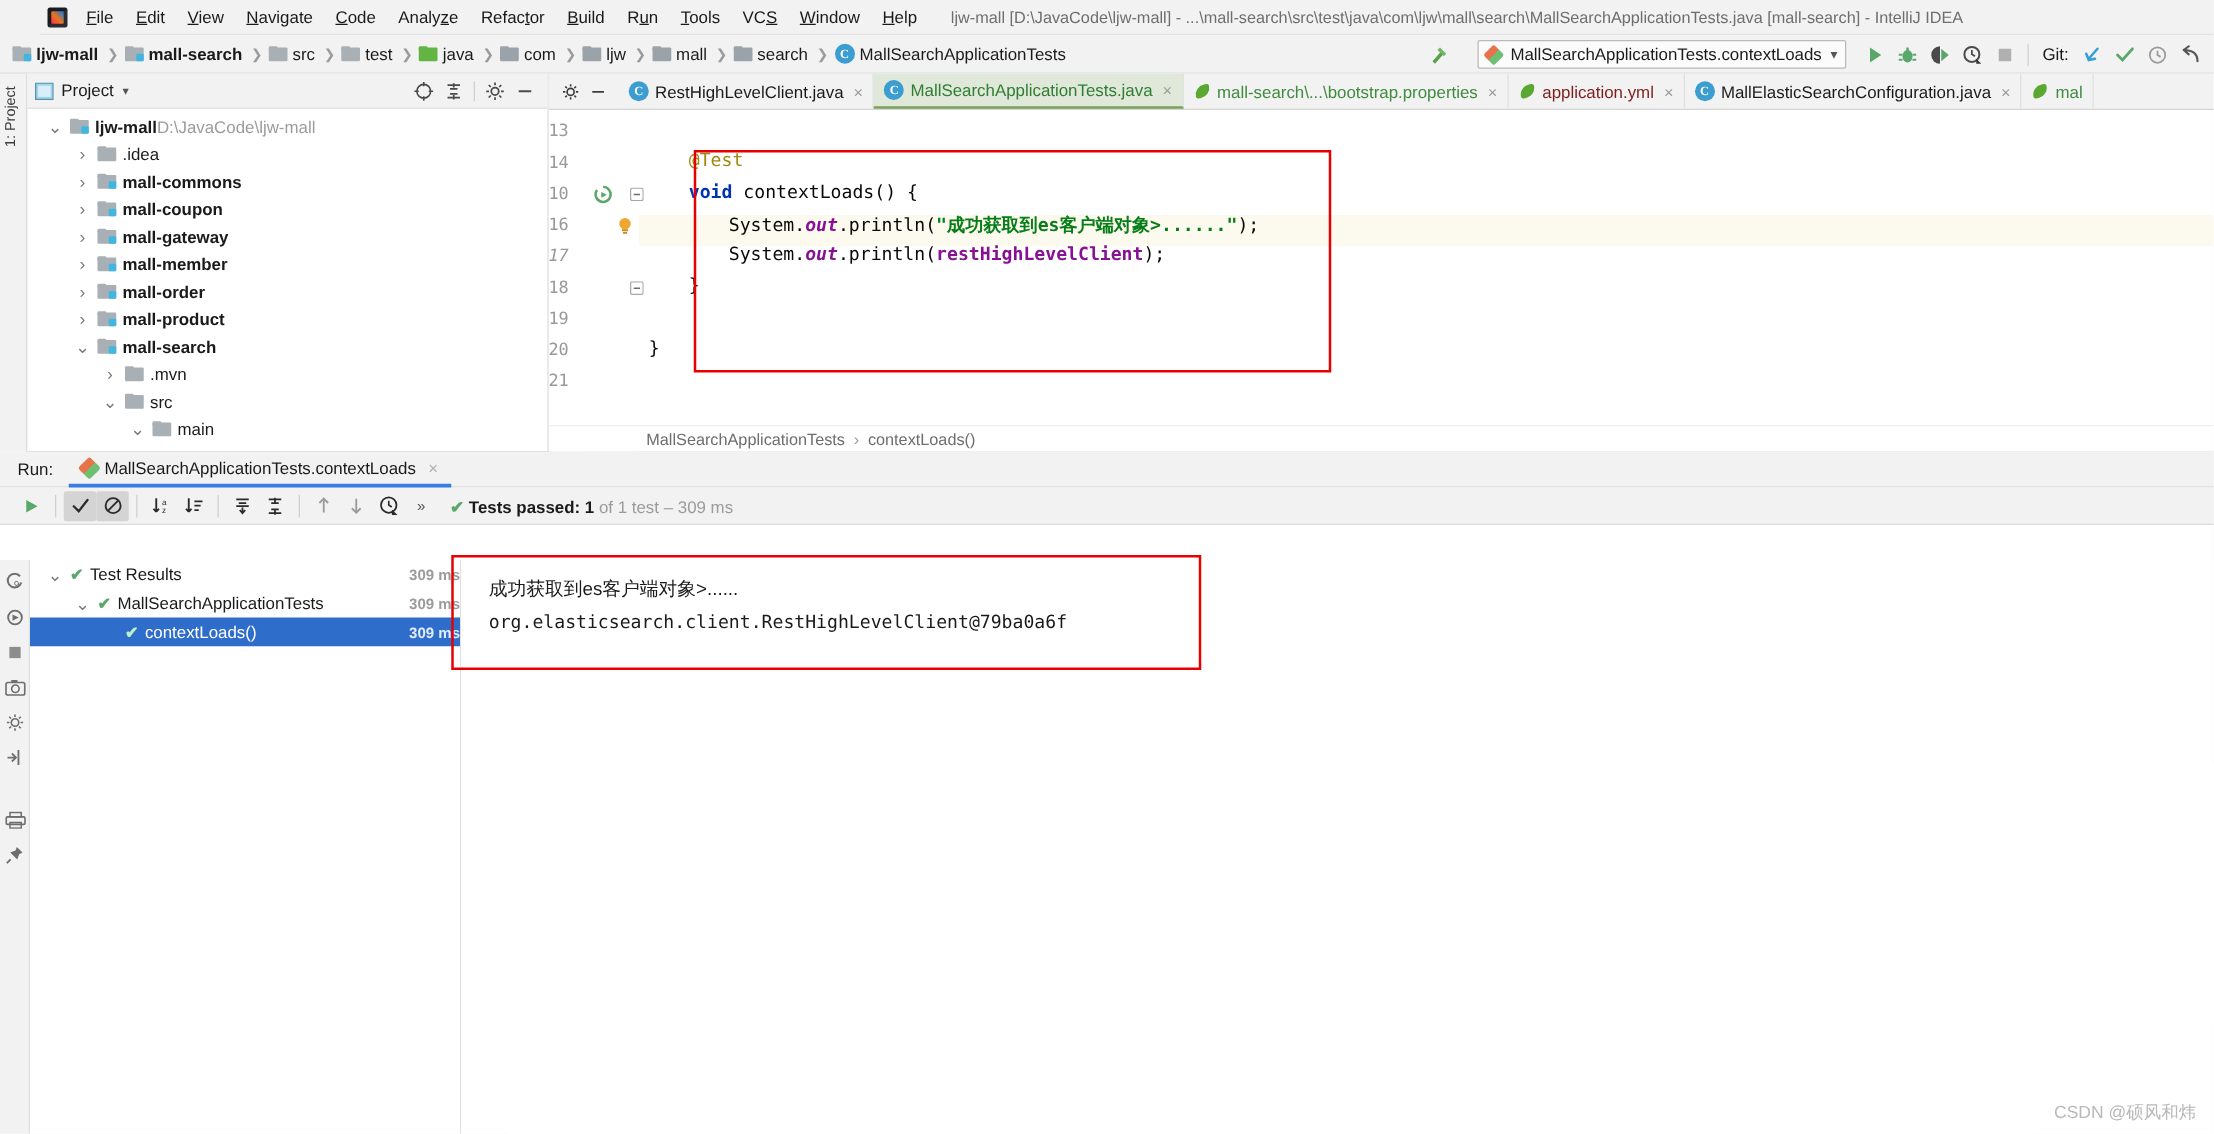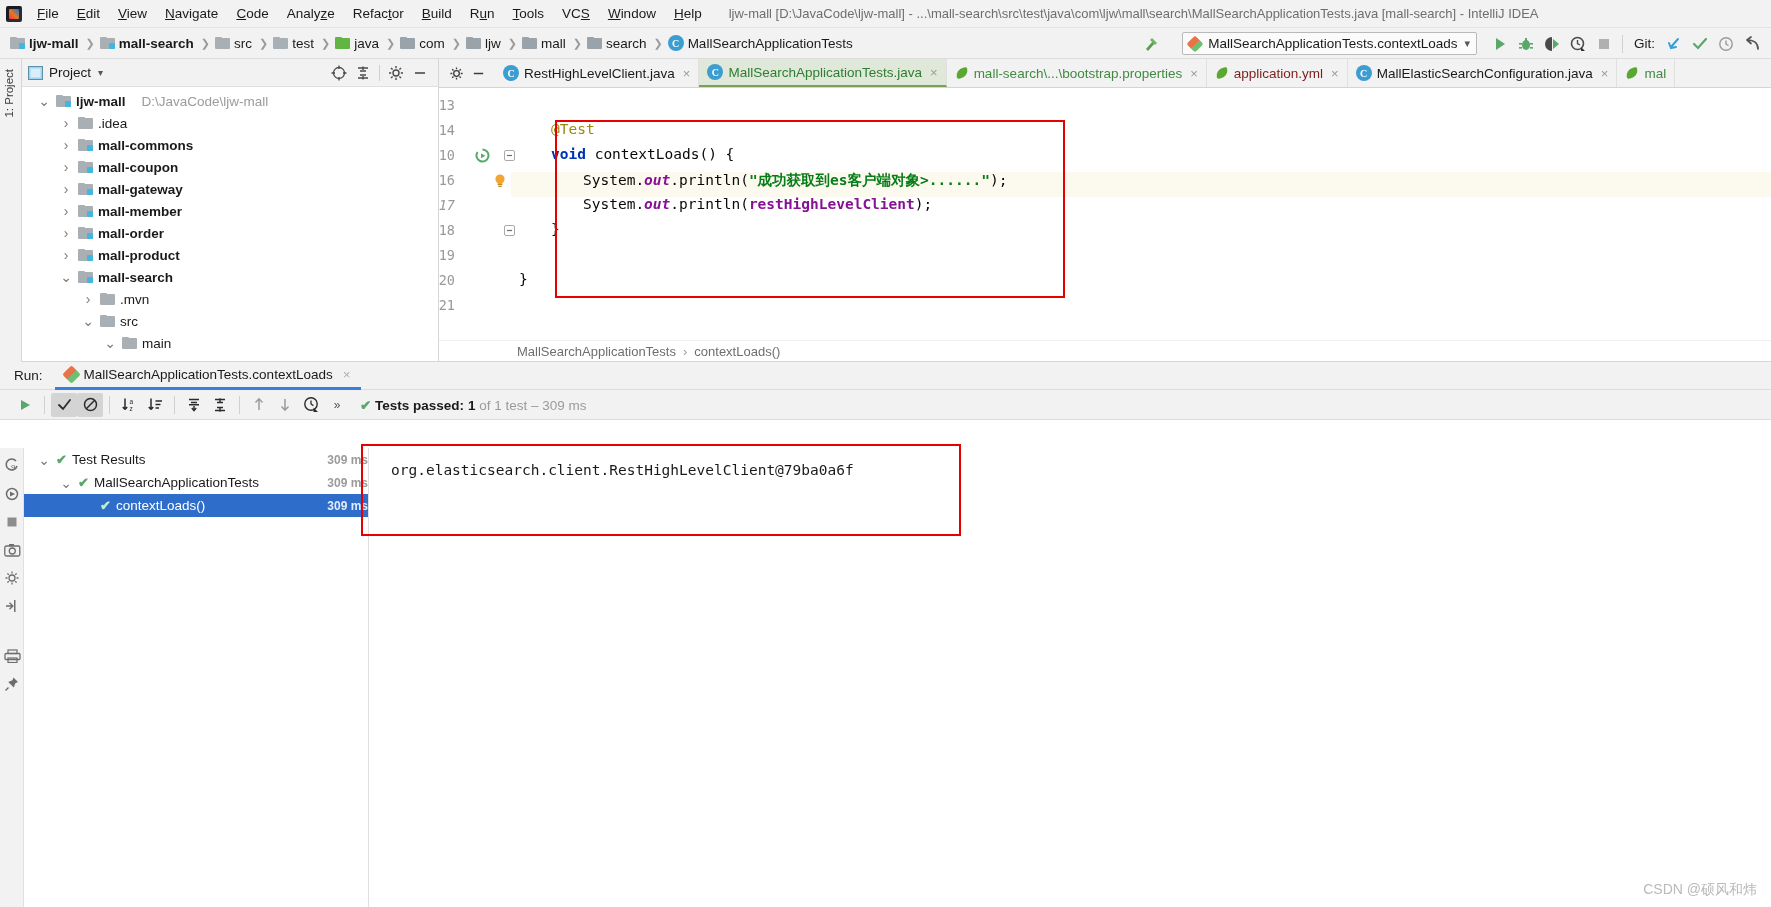--- a/index.html
+++ b/index.html
@@ -10,21 +10,21 @@
     font-family: "Liberation Sans", sans-serif;
     font-size: 13px;
     color: #1a1a1a;
     overflow: hidden;
     position: relative;
   }
 
   
   #titlebar {
     height: 28px; background:#f2f2f2; display:flex; align-items:center;
-    padding-left:6px; border-bottom:1px solid #e3e3e3;
+    padding-left:6px; border-bottom:1px solid #e3e3e3;margin-left:32px;
   }
   #app-logo {
     width:16px; height:16px; margin-right:6px; flex:none;
     background: linear-gradient(135deg,#1b1b1f 0%,#1b1b1f 50%,#2b2b33 50%);
     border-radius:2px; position:relative;
   }
   #app-logo::after{
     content:""; position:absolute; left:3px; top:3px; width:10px;height:10px;
     background:
       linear-gradient(45deg, #fe315d 0%, #f97a12 45%, #087cfa 100%);
@@ -98,21 +98,21 @@
     border-bottom:1px solid #e0e0e0;
   }
   #project-header .ptitle{font-size:13.5px;margin-left:6px;}
   #project-header .spacer{flex:1;}
   .ph-icon{width:24px;height:24px;display:flex;align-items:center;justify-content:center;}
   .tree{padding-top:3px;font-size:13.5px;}
   .trow{height:22px;display:flex;align-items:center;white-space:nowrap;}
   .twist{width:16px;height:16px;display:flex;align-items:center;justify-content:center;color:#7a7a7a;font-size:10px;flex:none;}
   .tlabel{margin-left:5px;}
   .tlabel.b{font-weight:bold;}
-  .tpath{margin-left:16px;color:#9b9b9b;font-weight:normal;}
+  .tpath{margin-left:0;color:#9b9b9b;font-weight:normal;}
 
   
   #editor-area{
     position:absolute;left:439px;top:0;right:0;height:303px;background:#fff;
     border-bottom:1px solid #d6d6d6; overflow:hidden;
   }
   #tabbar{height:29px;background:#f2f2f2;display:flex;align-items:stretch;border-bottom:1px solid #d4d4d4;}
   .etab{
     display:flex;align-items:center;gap:5px;padding:0 8px;font-size:13.5px;white-space:nowrap;
     border-right:1px solid #e0e0e0;cursor:default;
@@ -766,20 +766,21 @@
           </div>
           <div class="ttrow sel" style="padding-left: 56px;">
             <span class="twist"></span>
             <span class="ok-check" style="margin-left: 4px;">✔</span>
             <span>contextLoads()</span>
             <span class="dur">309 ms</span>
           </div>
         </div>
 
       <div id="console">
+        <div class="cline">成功获取到es客户端对象&gt;......</div>
         <div class="cline mono">org.elasticsearch.client.RestHighLevelClient@79ba0a6f</div>
         <div id="redbox-console" style="left:-8px;top:-4px;width:600px;height:92px;"></div>
       </div>
     </div>
   </div>
 </div>
 
 <div id="watermark">CSDN @硕风和炜</div>
 
 </body></html>

